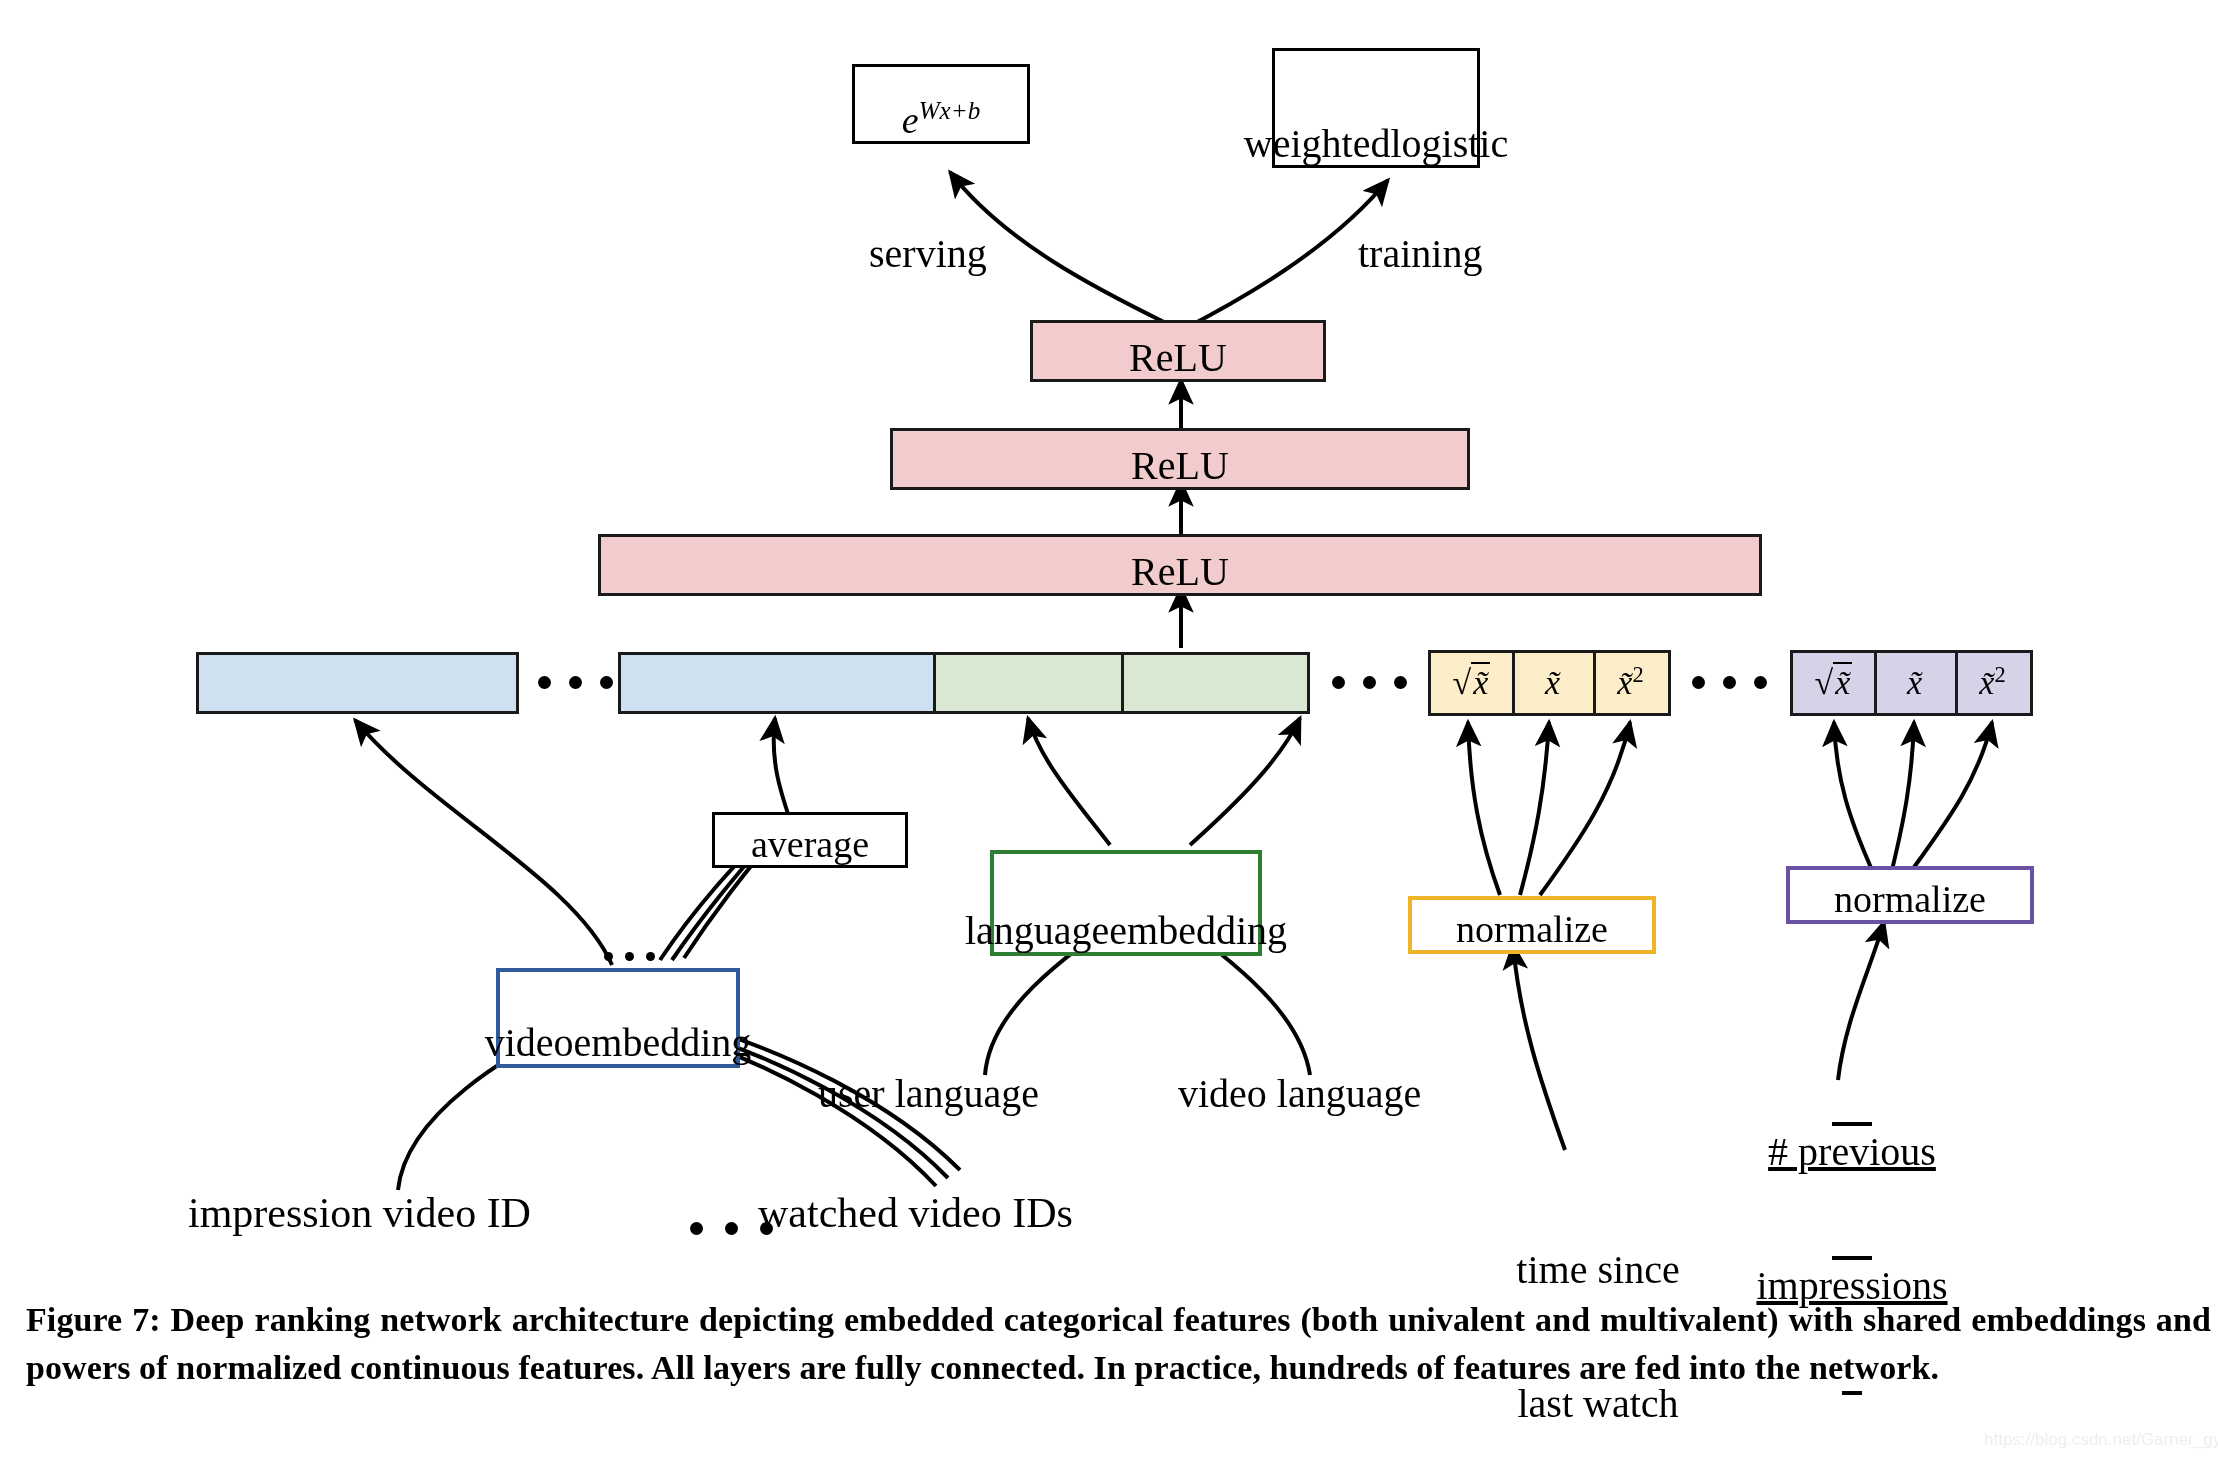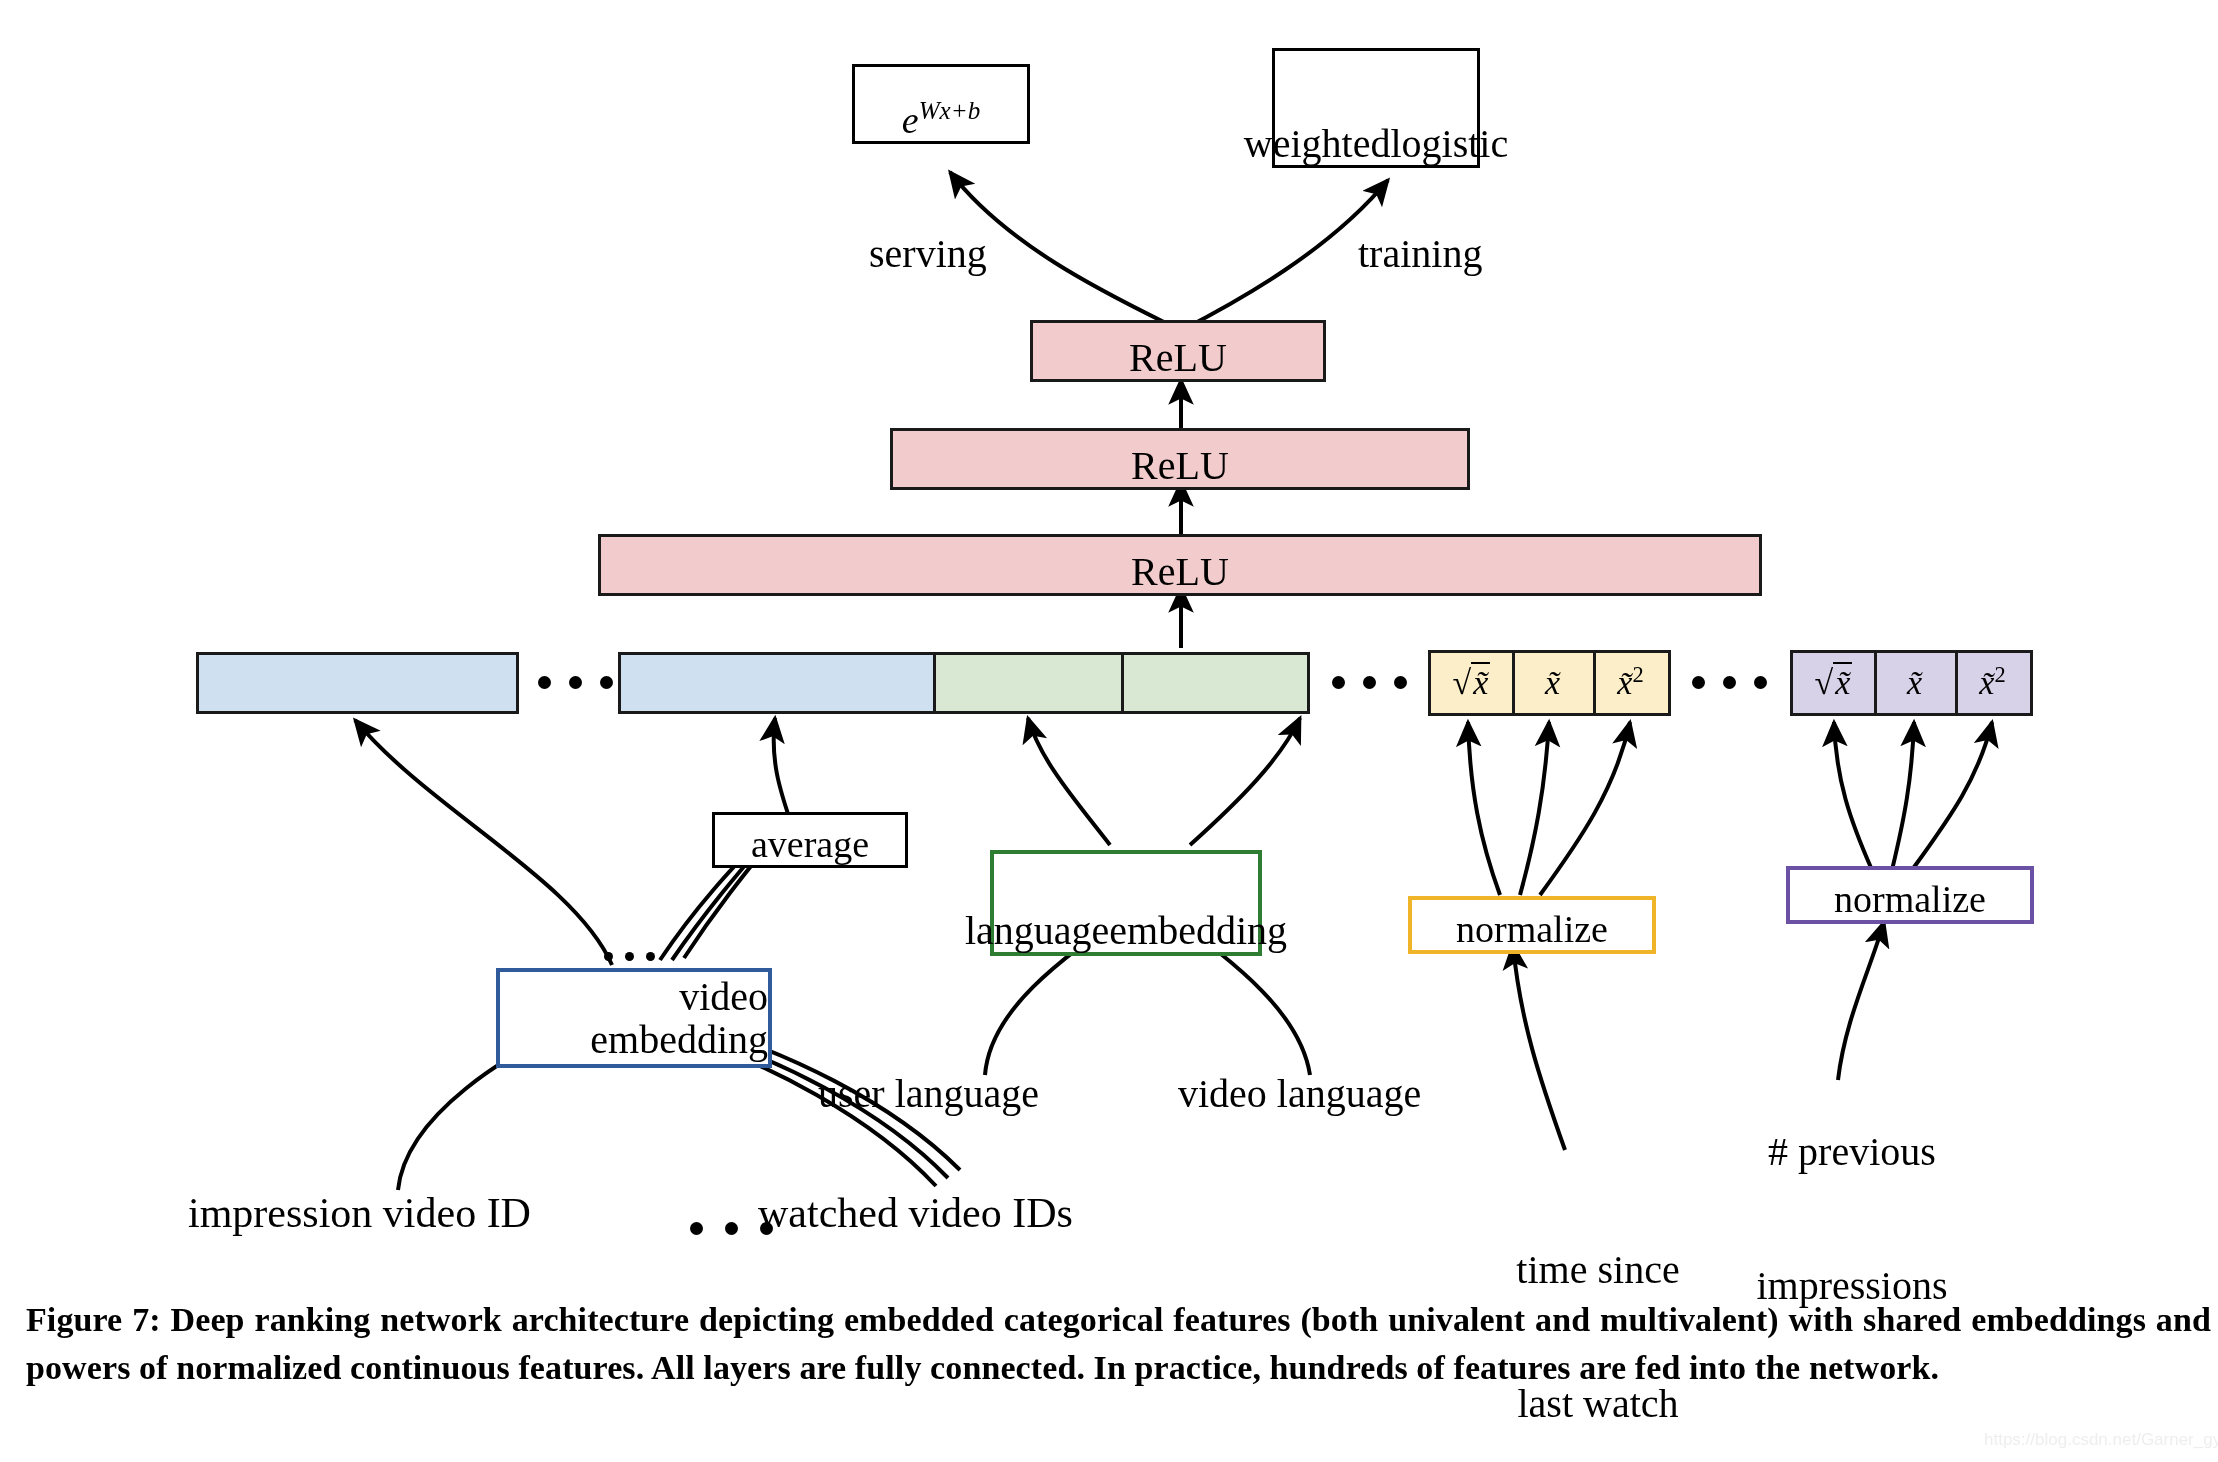--- a/index.html
+++ b/index.html
@@ -255,21 +255,21 @@
   <div class="node boxed" style="left:712px; top:812px; width:196px; height:56px; font-size:38px;">
     <span>average</span>
   </div>
 
   <div class="dots small" style="left:604px; top:952px; gap:12px;">
     <i></i>
       <i></i>
       <i></i>
   </div>
 
-  <div class="node" style="left:496px; top:968px; width:276px; height:100px; border:4px solid #2f5b9c; background:#fff; font-size:40px; flex-direction:column;">
+  <div class="node" style="left:496px; top:968px; width:244px; height:100px; border:4px solid #2f5b9c; background:#fff; font-size:40px; ">
     <span>video</span>
     <span>embedding</span>
   </div>
 
   <div class="node" style="left:990px; top:850px; width:272px; height:106px; border:4px solid #2f7d32; background:#fff; font-size:40px; flex-direction:row;">
     <span>language</span>
     <span>embedding</span>
   </div>
 
   <div class="node" style="left:1408px; top:896px; width:248px; height:58px; border:4px solid #f0b429; background:#fff; font-size:38px;">
@@ -282,21 +282,21 @@
 
   <div class="plain-label" style="left:818px; top:1072px; font-size:40px;">user language</div>
 
   <div class="plain-label" style="left:1178px; top:1072px; font-size:40px;">video language</div>
 
   <div class="plain-label" style="left:1478px; top:1158px; font-size:40px; width:240px;">
     <div>time since</div>
     <div>last watch</div>
   </div>
 
-  <div class="plain-label" style="left:1722px; top:1040px; font-size:40px; width:260px;">
+  <div class="plain-label" style="left:1722px; top:1040px; font-size:40px; width:260px;text-decoration:underline;">
     <div># previous</div>
     <div>impressions</div>
   </div>
 
   <div class="plain-label" style="left:188px; top:1190px; font-size:42px;">impression video ID</div>
 
   <div class="dots" style="left:690px; top:1222px; gap:22px;">
     <i></i>
       <i></i>
       <i></i>

